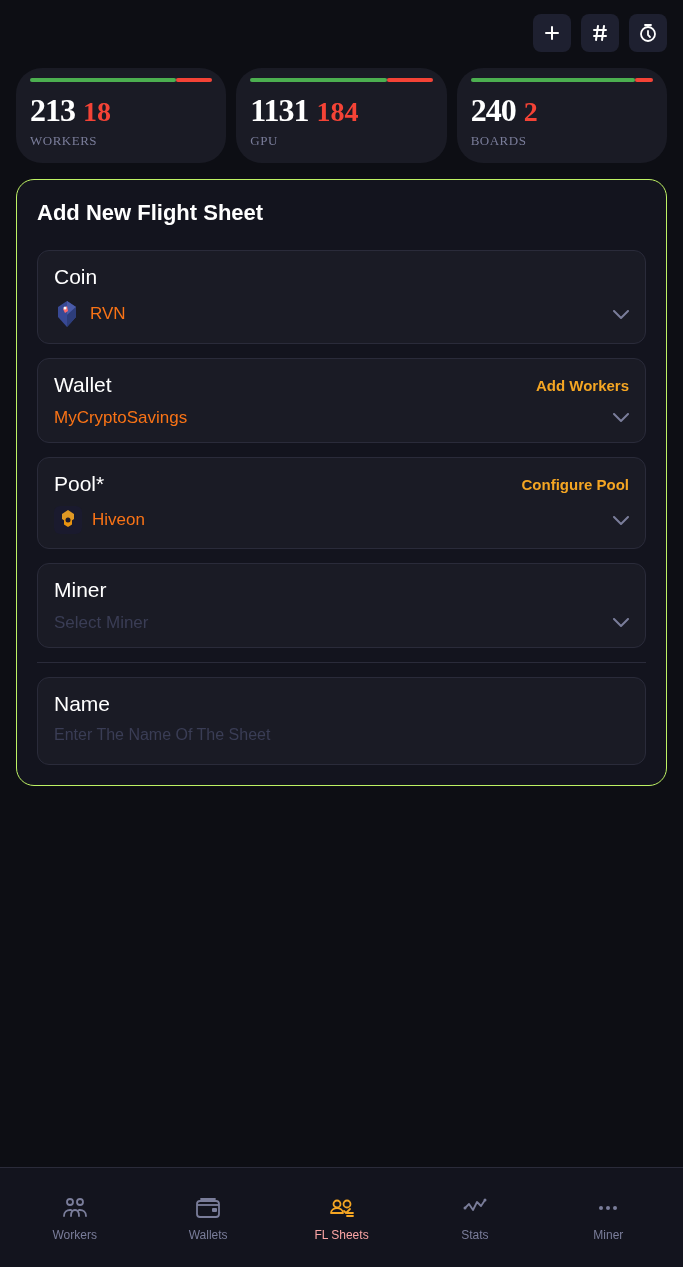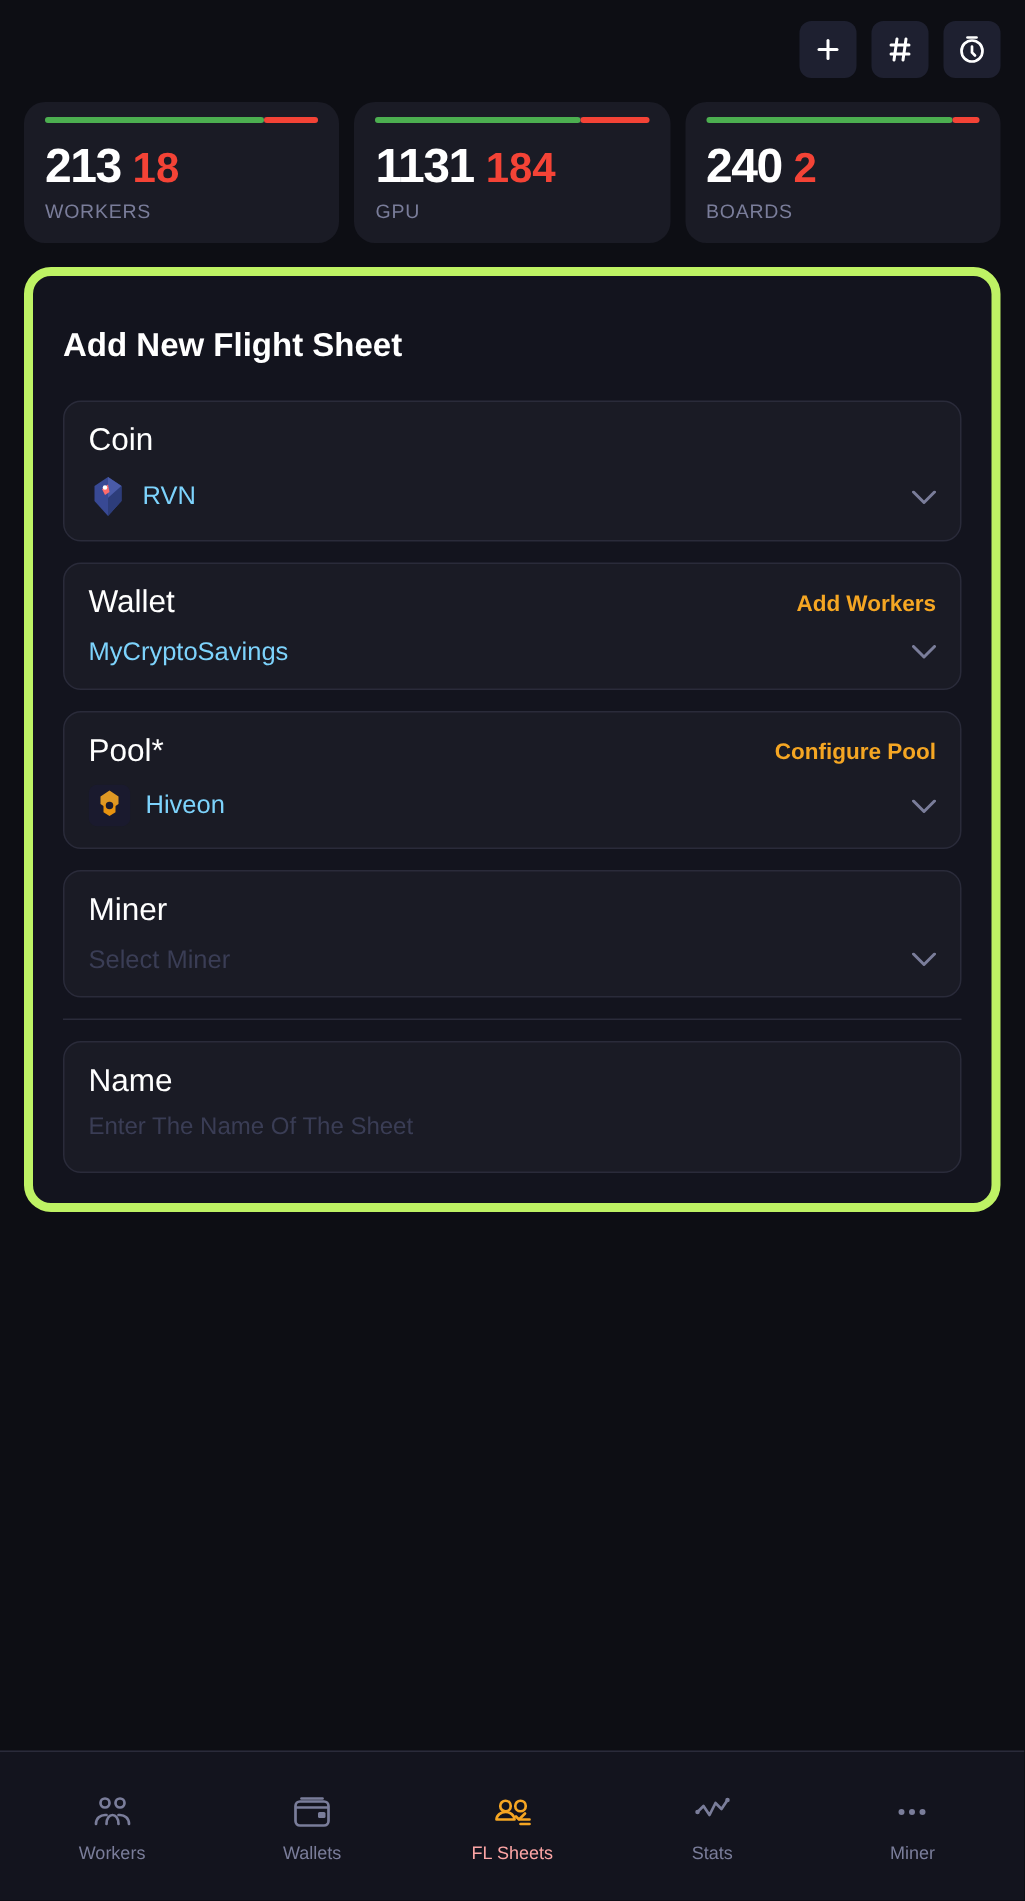--- a/index.html
+++ b/index.html
@@ -39,24 +39,25 @@
     
     .stats-row {
       display: flex;
       gap: 10px;
       padding: 8px 16px 16px 16px;
     }
 
     .stat-card {
       flex: 1;
       background: #1a1b25;
-      border-radius: 14px;
+      border-radius: 26px;
       padding: 10px 14px 14px 14px;
       position: relative;
       overflow: hidden;
+      font-family: Liberation Serif, serif;
     }
 
     .stat-bar {
       height: 4px;
       border-radius: 2px;
       margin-bottom: 10px;
       position: relative;
       background: #2a2b3a;
     }
 
@@ -101,22 +102,22 @@
       color: #7a7d9a;
       letter-spacing: 0.5px;
       text-transform: uppercase;
     }
 
     
     .main-content {
       margin: 0 16px;
       background: #13141e;
       border-radius: 18px;
-      border: 6px solid #bef264;
-      padding: 33px 20px 20px 20px;
+      border: 1px solid #bef264;
+      padding: 20px 20px 20px 20px;
       overflow-y: auto;
       max-height: 960px;
     }
 
     .page-title {
       font-size: 22px;
       font-weight: 700;
       color: #ffffff;
       margin-bottom: 24px;
     }
@@ -157,21 +158,21 @@
     }
 
     .dropdown-left {
       display: flex;
       align-items: center;
       gap: 10px;
     }
 
     .dropdown-value {
       font-size: 17px;
-      color: #7dd3fc;
+      color: #f97316;
       font-weight: 500;
     }
 
     .chevron-icon {
       color: #7a7d9a;
       font-size: 18px;
     }
 
     
     .divider {

